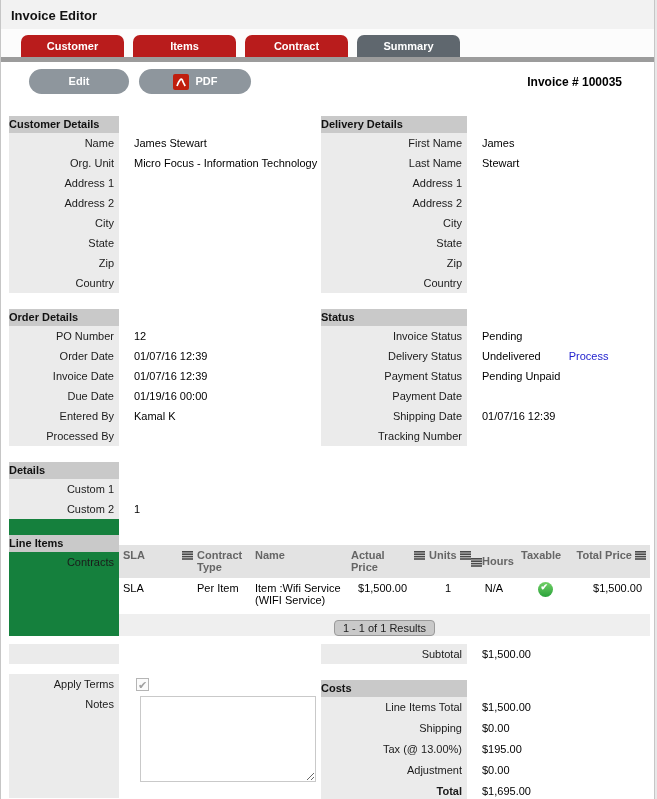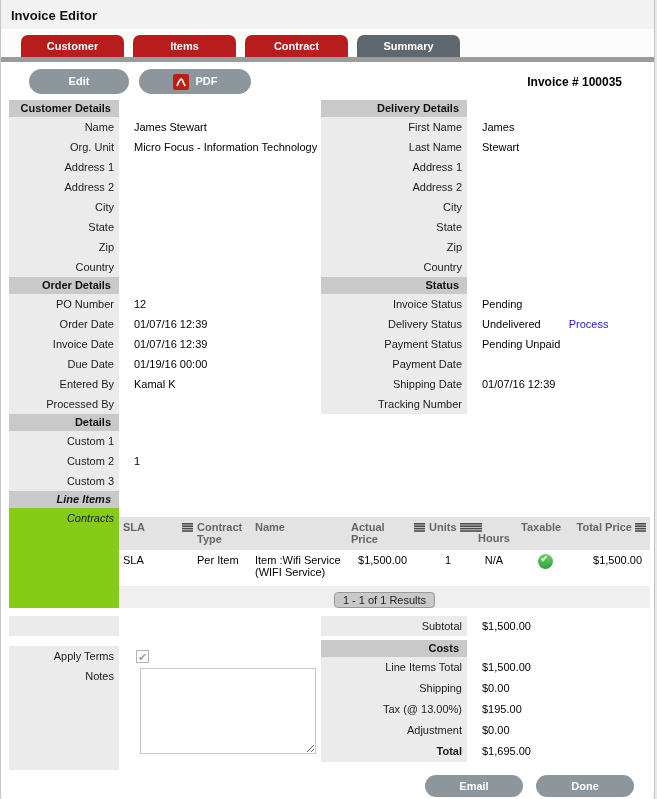--- a/index.html
+++ b/index.html
@@ -30,45 +30,45 @@
   }
   .btn-pdf { display: flex; align-items: center; justify-content: center; gap: 7px; width: 112px; }
   .invoice-num { margin-left: auto; font-weight: bold; font-size: 12px; color: #000; padding-right: 4px; }
   .content { padding: 0 4px 0 8px; }
   .cols { display: flex; }
   .col-left { width: 312px; }
   .col-right { flex: 1; }
   .sec-h {
     background: #c9c9c9; height: 17px; line-height: 17px;
     font-size: 11px; font-weight: bold; color: #111;
-    text-align: right; padding-right: 8px;
+    text-align: left; padding-right: 8px; margin-top: 16px;
   }
   .col-left .sec-h, .li-left .sec-h { width: 110px; }
   .col-right .sec-h { width: 146px; }
   .kv-row { display: flex; min-height: 20px; font-size: 11px; line-height: 20px; }
   .kv-label { background: #ebebeb; text-align: right; padding-right: 5px; color: #1b1b1b; }
   .col-left .kv-label, .lb .kv-label { width: 110px; }
   .col-right .kv-label { width: 146px; }
   .kv-value { padding-left: 15px; color: #000; flex: 1; white-space: nowrap; }
   .link { color: #2323cf; margin-left: 28px; text-decoration: none; cursor: pointer; }
 
   
   .li-row { display: flex; margin-top: 0; }
-  .li-left { width: 110px; background: #84cc16; font-style: italic; }
+  .li-left { width: 110px; background: #15803d; }
   .li-contracts { font-size: 11px; line-height: 20px; text-align: right; padding-right: 5px; color: #1b1b1b; }
   .li-main { flex: 1; margin-top: 26px; }
   .tbl { font-size: 11px; }
   .tbl-head { display: flex; background: #e3e3e3; color: #666; font-weight: bold; padding: 3px 0 4px; }
   .th { padding: 1px 2px; }
   .th-sla { width: 76px; display: flex; justify-content: space-between; padding-left: 4px; }
   .th-ct { width: 58px; }
   .th-name { width: 96px; }
   .th-ap { width: 78px; display: flex; justify-content: space-between; }
   .th-units { width: 42px; display: flex; gap: 3px; }
-  .th-hours { width: 50px; display: flex; flex-direction: column; align-items: flex-start; }
+  .th-hours { width: 50px; display: flex; flex-direction: row; align-items: center; }
   .th-hours .hlabel { align-self: center; }
   .th-tax { width: 52px; }
   .th-tp { flex: 1; display: flex; justify-content: flex-end; gap: 3px; padding-right: 4px; }
   .sort { margin-top: 2px; flex: none; cursor: pointer; }
   .tbl-row { display: flex; background: #fff; padding: 4px 0 6px; }
   .td { padding: 0 2px; }
   .td-sla { width: 76px; padding-left: 4px; }
   .td-ct { width: 58px; }
   .td-name { width: 96px; }
   .td-ap { width: 78px; text-align: right; padding-right: 20px; }
@@ -208,24 +208,20 @@
 
         <div class="sec-h">Details</div>
         <div class="kv-row">
             <div class="kv-label">Custom 1</div>
             <div class="kv-value"></div>
           </div>
         <div class="kv-row">
             <div class="kv-label">Custom 2</div>
             <div class="kv-value">1</div>
           </div>
-        <div class="kv-row">
-            <div class="kv-label">Custom 3</div>
-            <div class="kv-value"></div>
-          </div>
       </div>
 
       <div class="col-right">
         <div class="sec-h">Delivery Details</div>
         <div class="kv-row">
             <div class="kv-label">First Name</div>
             <div class="kv-value">James</div>
           </div>
         <div class="kv-row">
             <div class="kv-label">Last Name</div>

